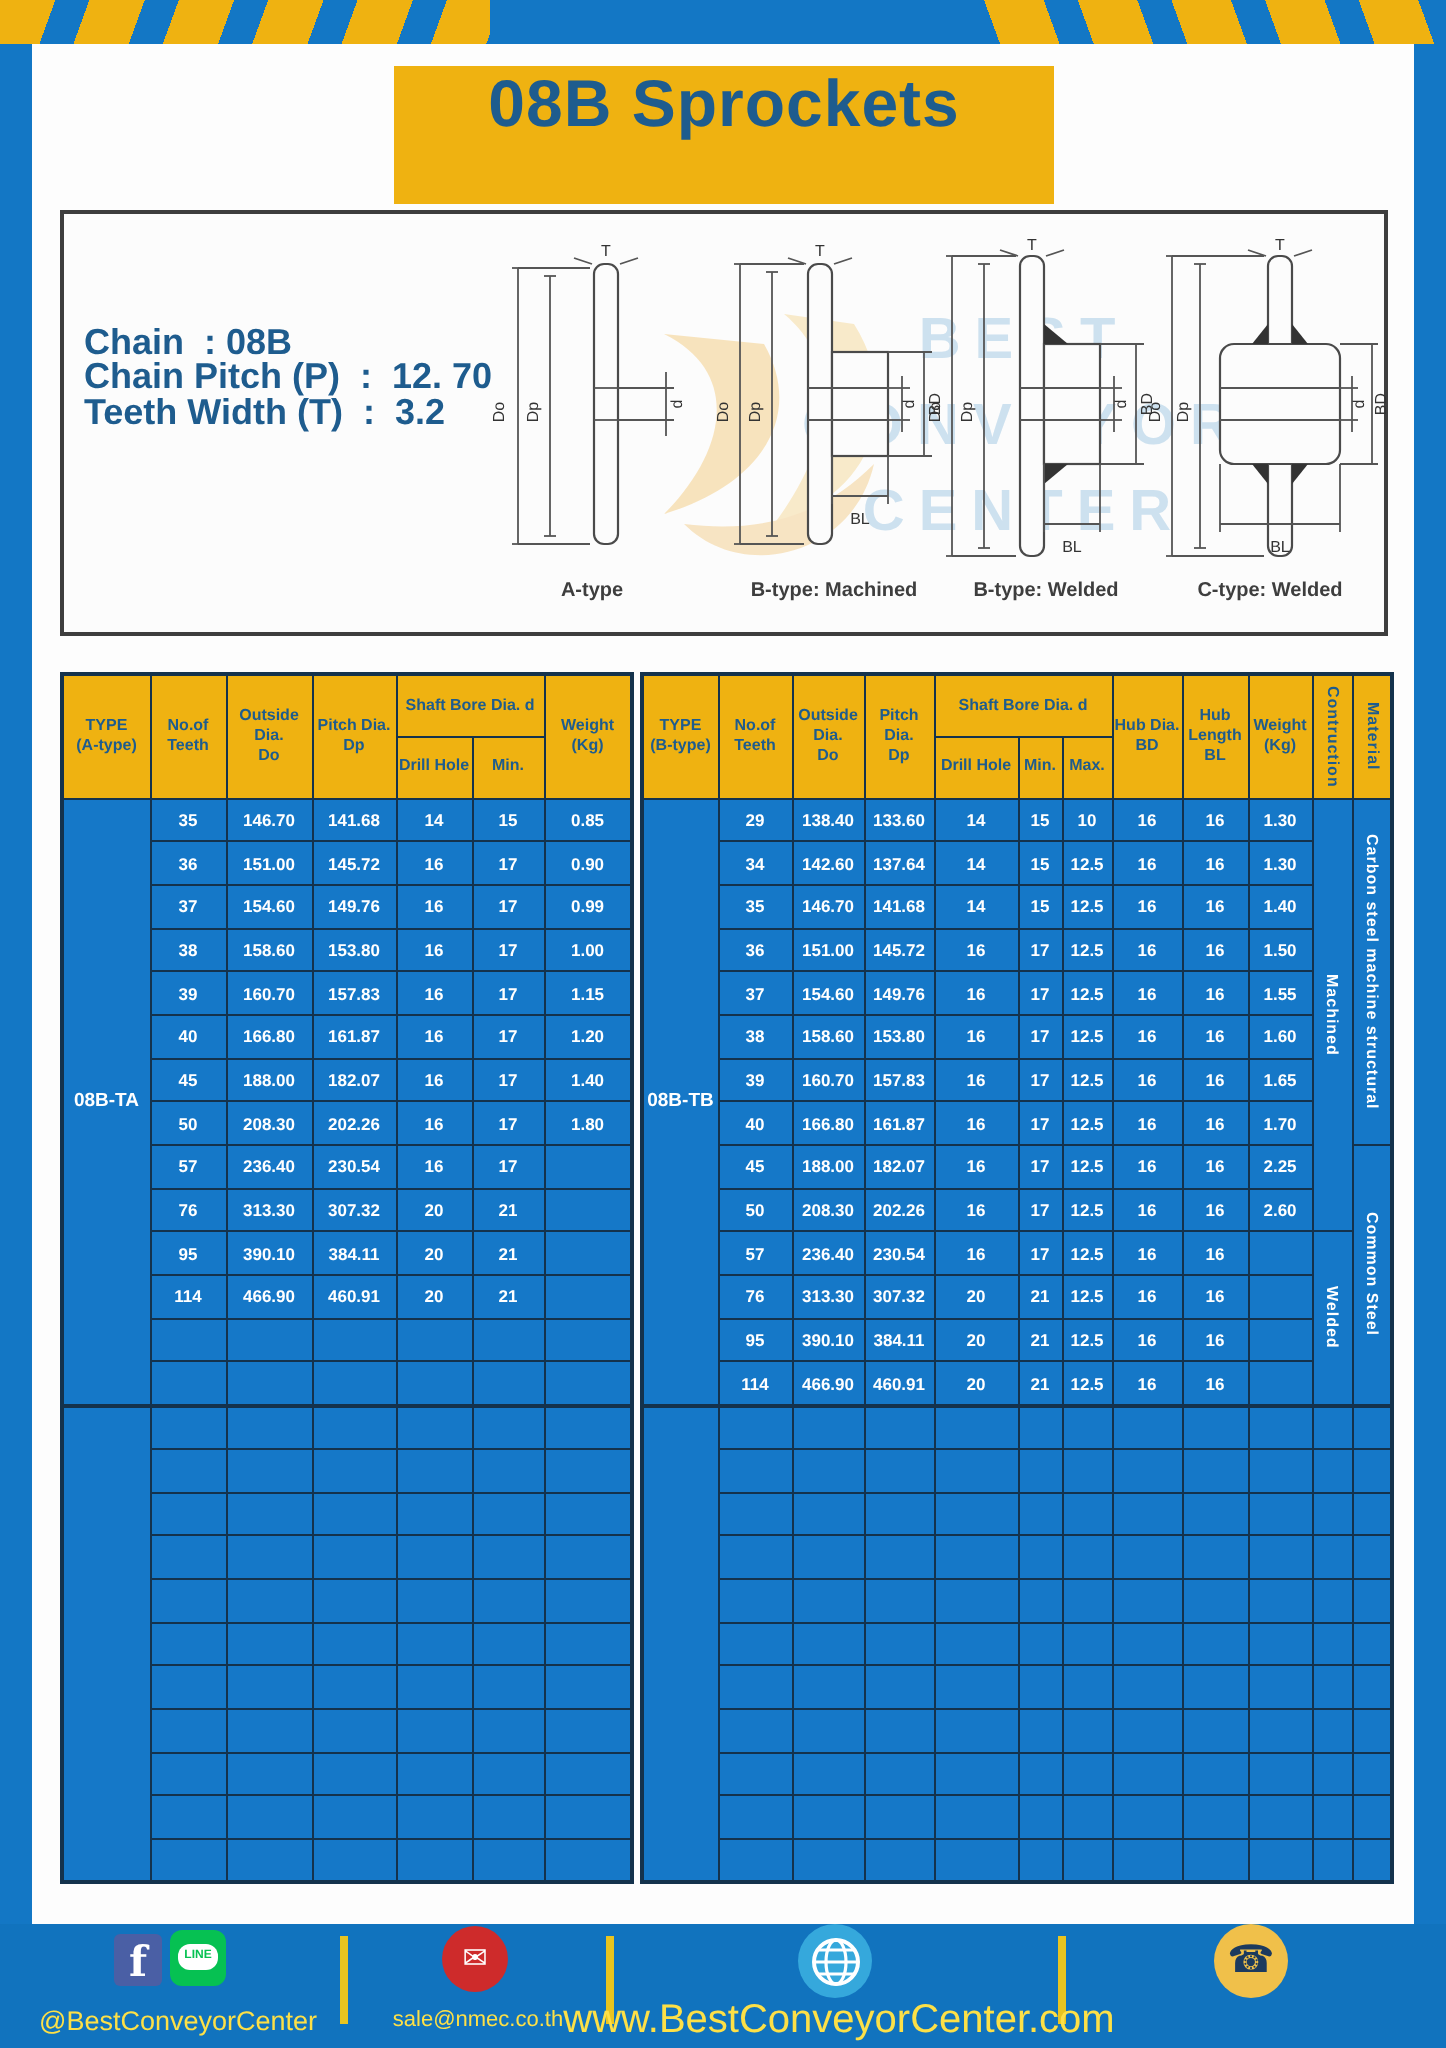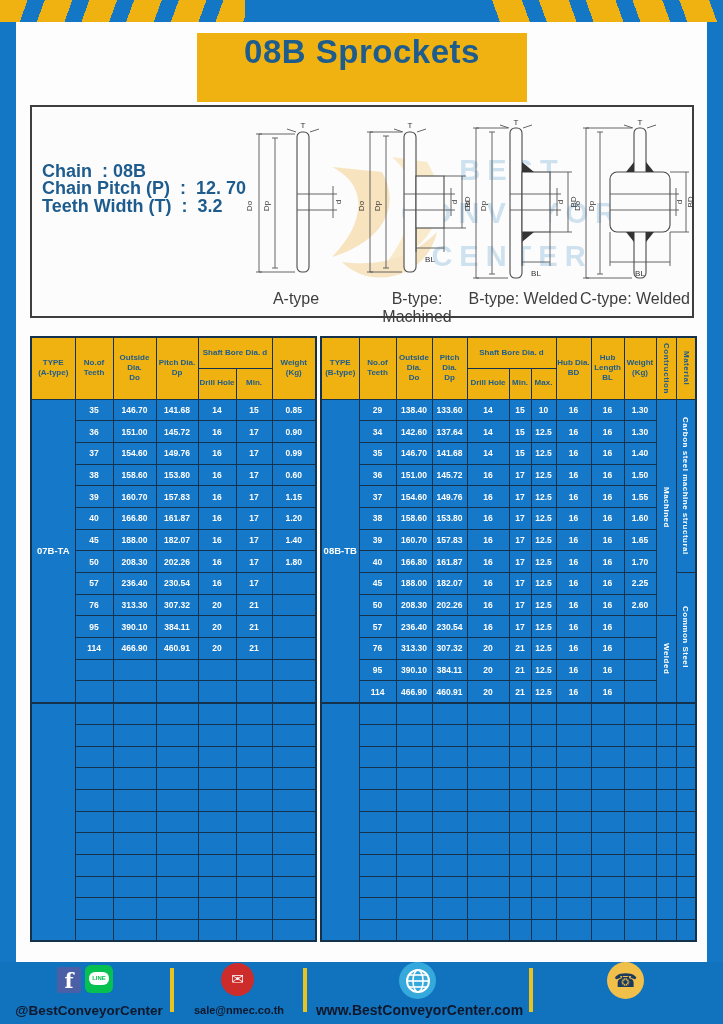--- a/index.html
+++ b/index.html
@@ -25,21 +25,21 @@
 
   #spec-box{position:absolute;left:30px;top:105px;width:664px;height:213px;background:#FCFCFC;border:2px solid #3E3E3E}
   #spec-lines{position:absolute;left:10px;top:56px;z-index:2}
   #spec-lines div{font-size:18px;font-weight:700;color:var(--dkblue);line-height:17.4px;white-space:pre}
 
   #watermark{position:absolute;left:310px;top:42px;width:340px;text-align:center;z-index:0;
     color:rgba(128,182,218,.38);font-weight:700;font-size:29px;line-height:43px;letter-spacing:7px}
   #wm-bird{position:absolute;left:270px;top:40px;z-index:0;opacity:.35}
 
   .diagram{position:absolute;top:13px;width:118px;height:168px;z-index:1;overflow:visible}
-  .diag-label{position:absolute;top:183px;width:118px;text-align:center;font-size:16px;font-weight:400;color:#3E3E3E;z-index:1}
+  .diag-label{position:absolute;top:183px;width:118px;text-align:center;font-size:10px;font-weight:700;color:#3E3E3E;z-index:1}
   .dx-a{left:205px}.dx-bm{left:326px}.dx-bw{left:432px}.dx-cw{left:544px}
   .diagram line{stroke:#555;stroke-width:.9}
   .diagram rect{stroke:#4a4a4a;stroke-width:1.1;fill:#FCFCFC}
   .diagram polygon{fill:#333}
   .diagram text{fill:#333;font-size:8px;font-family:"Liberation Sans",sans-serif}
 
   table.spec-table{position:absolute;border-collapse:collapse;table-layout:fixed;border:2px solid var(--border)}
   #table-left{left:30px;top:336px;width:285px}
   #table-right{left:320px;top:336px;width:375px}
   .spec-table th,.spec-table td{border:1px solid var(--border);padding:0;text-align:center;vertical-align:middle;overflow:hidden}
@@ -54,24 +54,24 @@
 
   #footer{position:absolute;left:0;top:962px;width:723px;height:62px;background:var(--footer)}
   .f-ic{position:absolute}
   #fb-icon{left:57px;top:5px;width:24px;height:26px;background:var(--fb);border-radius:3px;color:#fff;font-weight:700;font-size:21px;text-align:center;line-height:28px;font-family:"DejaVu Serif",serif}
   #line-icon{left:85px;top:3px;width:28px;height:28px;background:var(--line);border-radius:6px}
   #line-icon .bubble{position:absolute;left:4px;top:7px;width:20px;height:13px;background:#fff;border-radius:6px;color:var(--line);font-size:6px;font-weight:700;text-align:center;line-height:13px}
   #mail-icon{left:221px;top:1px;width:33px;height:33px;background:var(--mailred);border-radius:50%;color:#fff;text-align:center;line-height:33px;font-size:15px;font-family:"DejaVu Sans",sans-serif}
   #globe-icon{left:399px;top:0;width:37px;height:37px;background:var(--globe);border-radius:50%;display:flex;align-items:center;justify-content:center}
   #globe-icon svg{display:block}
   #phone-icon{left:607px;top:0;width:37px;height:37px;background:var(--phone);border-radius:50%;color:#1C3A5E;text-align:center;line-height:37px;font-size:19px;font-family:"DejaVu Sans",sans-serif}
-  .f-txt{position:absolute;top:37px;height:22px;display:flex;align-items:center;justify-content:center;color:#0f172a;font-weight:700}
+  .f-txt{position:absolute;top:37px;height:22px;display:flex;align-items:center;justify-content:center;color:#fde047;font-weight:400}
   #t-handle{left:6px;width:166px;font-size:13.5px}
   #t-email{left:178px;width:122px;font-size:11px}
-  #t-site{left:312px;width:215px;font-size:14px}
+  #t-site{left:312px;width:215px;font-size:20px}
   #t-phone{left:536px;width:180px;font-size:13.5px}
   .fdiv{position:absolute;top:6px;width:4px;height:44px;background:#E9C41F}
   #fdiv-1{left:170px}#fdiv-2{left:303px}#fdiv-3{left:529px}
 </style>
 </head>
 <body>
 
 <div id="page">
 
   <div class="side" id="side-left"></div>
@@ -272,21 +272,21 @@
           <div>(Kg)</div>
         </th>
       </tr>
       <tr>
         <th>Drill Hole</th>
         <th>Min.</th>
       </tr>
     </thead>
     <tbody>
         <tr>
-          <th rowspan="14" class="type">07B-TA</th>
+          <th rowspan="14" class="type">08B-TA</th>
           <td>35</td>
           <td>146.70</td>
           <td>141.68</td>
           <td>14</td>
           <td>15</td>
           <td>0.85</td>
         </tr>
         <tr>
           <td>36</td>
           <td>151.00</td>
@@ -302,21 +302,21 @@
           <td>16</td>
           <td>17</td>
           <td>0.99</td>
         </tr>
         <tr>
           <td>38</td>
           <td>158.60</td>
           <td>153.80</td>
           <td>16</td>
           <td>17</td>
-          <td>0.60</td>
+          <td>1.00</td>
         </tr>
         <tr>
           <td>39</td>
           <td>160.70</td>
           <td>157.83</td>
           <td>16</td>
           <td>17</td>
           <td>1.15</td>
         </tr>
         <tr>

